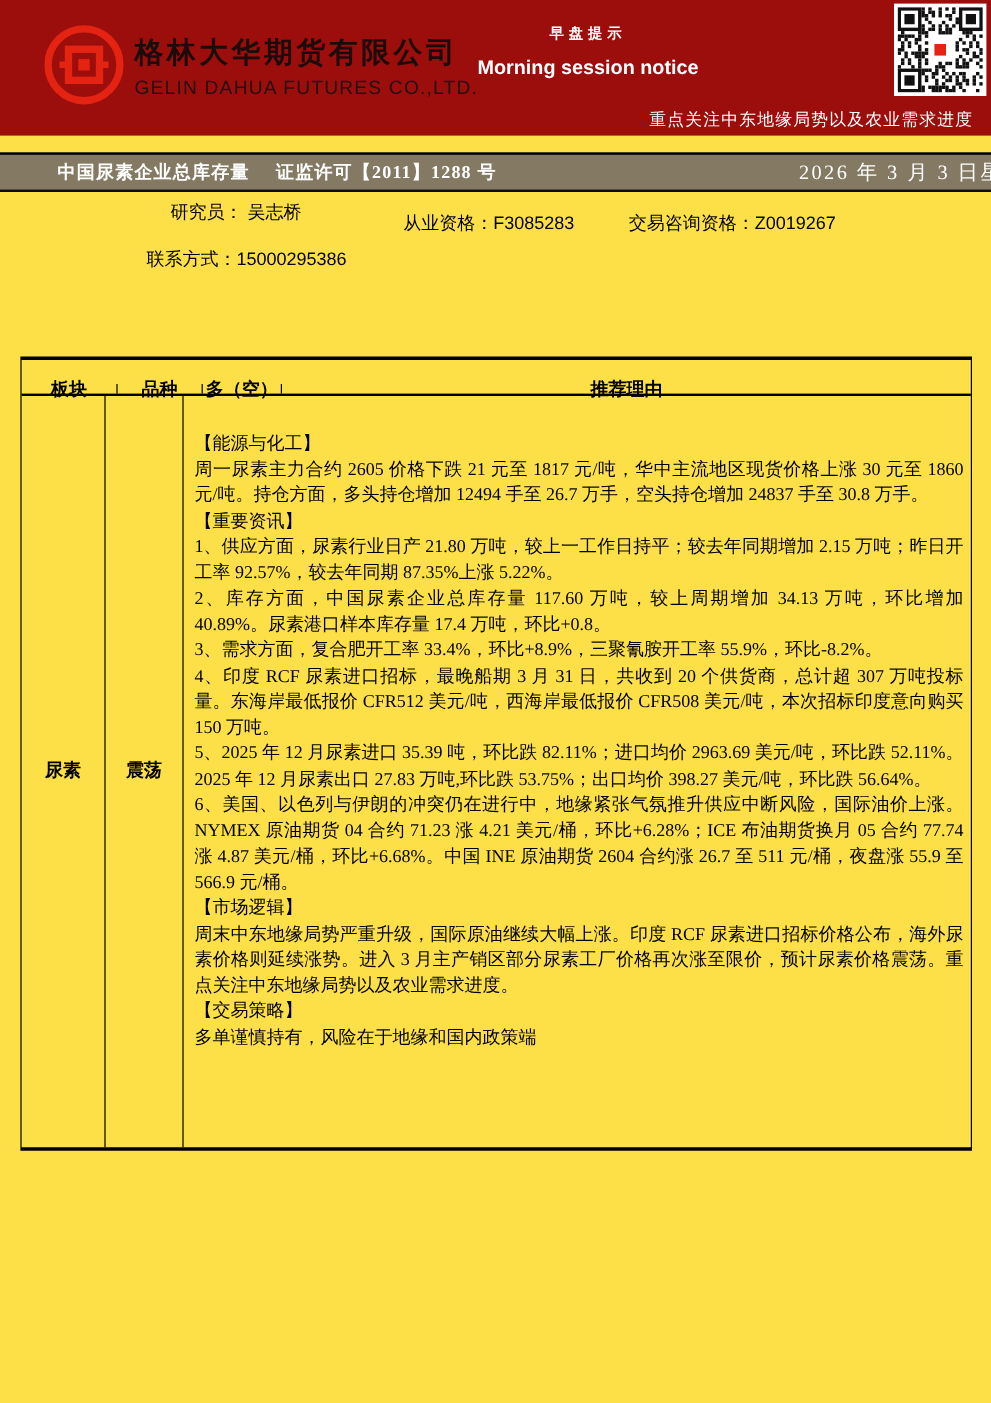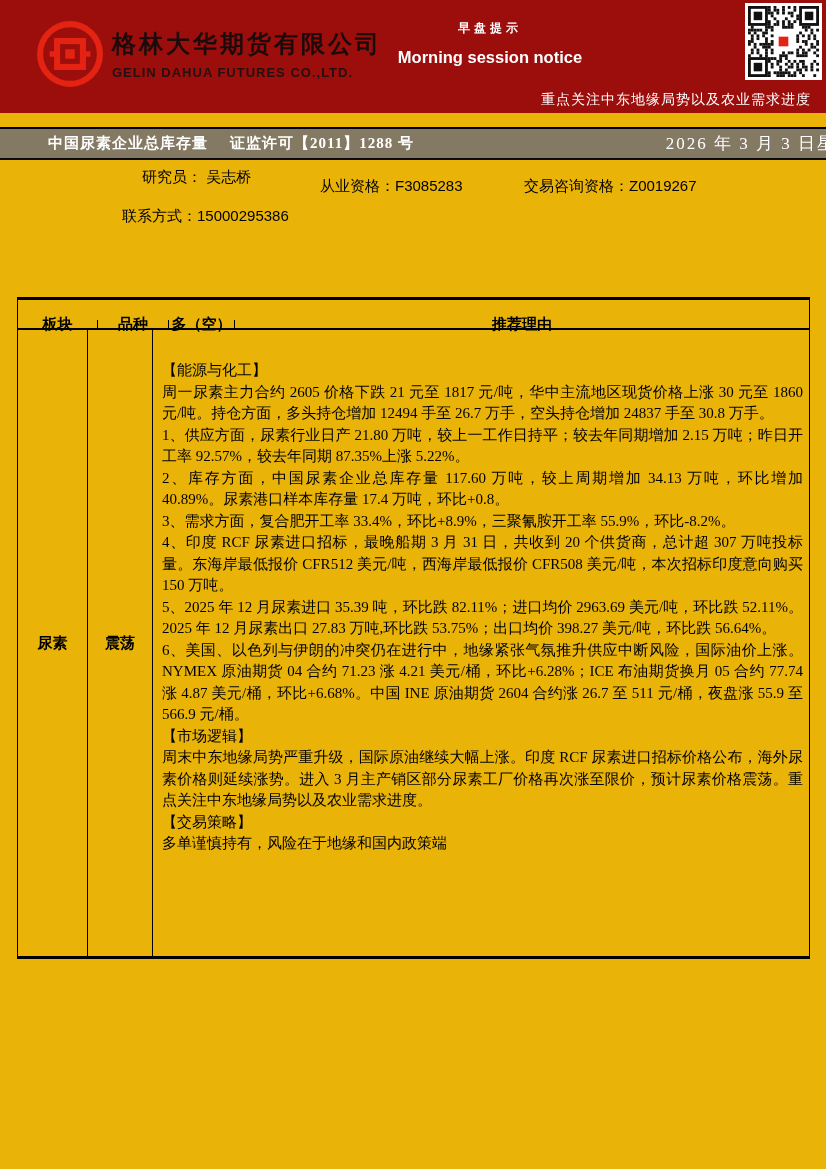--- a/index.html
+++ b/index.html
@@ -1,25 +1,25 @@
 <!DOCTYPE html>
 <html lang="zh"><head>
 <meta charset="utf-8">
 <style>
   html,body{margin:0;padding:0;background:#fff;}
-  .page{position:relative;width:826px;height:1169px;background:#eab308;overflow:hidden;
+  .page{position:relative;width:826px;height:1169px;background:#fde047;overflow:hidden;
         font-family:"Liberation Sans","DejaVu Sans",sans-serif;color:#000;}
 
   
   .banner{position:absolute;left:0;top:0;width:826px;height:113px;background:#9b0e0c;}
   .logo{position:absolute;left:36px;top:20px;width:68px;height:68px;}
   .company{position:absolute;left:112px;top:28px;}
   .company-cn{font-size:24px;font-weight:bold;color:#1c0b0b;letter-spacing:3px;
               font-family:"Liberation Sans","DejaVu Sans",sans-serif;}
-  .company-en{margin-top:5px;font-size:13px;font-weight:bold;color:#241010;letter-spacing:1px;}
+  .company-en{margin-top:5px;font-size:16px;font-weight:normal;color:#241010;letter-spacing:1px;}
   .title-block{position:absolute;left:368px;top:20px;width:244px;text-align:center;color:#fff;}
   .title-cn{font-size:12px;font-weight:bold;letter-spacing:4px;}
   .title-en{margin-top:11px;font-size:16.5px;font-weight:bold;}
   .qr{position:absolute;left:745px;top:3px;width:77px;height:77px;background:#fff;padding:3px;box-sizing:border-box;}
   .qr svg{width:100%;height:100%;display:block;}
   .wechat-note{position:absolute;right:15px;top:91px;font-size:14px;color:#fff;
                font-family:"Liberation Serif","DejaVu Serif",serif;letter-spacing:1px;}
 
   
   .subbar{position:absolute;left:0;top:127px;width:826px;height:29px;background:#847a63;
@@ -27,21 +27,21 @@
           display:flex;align-items:center;justify-content:space-between;
           padding:0 50px 0 48px;box-sizing:content-box;color:#fff;}
   .subbar-left{font-size:15px;font-weight:bold;font-family:"Liberation Serif","DejaVu Serif",serif;letter-spacing:1px;}
   .subbar-left .license{margin-left:22px;}
   .subbar-date{font-size:17px;font-family:"Liberation Serif","DejaVu Serif",serif;letter-spacing:2px;}
 
   
   .researcher{position:absolute;left:0;top:0;width:826px;font-size:15px;color:#000;}
   .r-item{position:absolute;white-space:nowrap;}
   .r1a{left:122px;top:168px;margin-left:20px;}
-  .r1b{left:320px;top:177px;}
+  .r1b{left:336px;top:177px;}
   .r1c{left:524px;top:177px;}
   .r2a{left:122px;top:207px;}
 
   
   .tbl{position:absolute;left:17px;top:297px;width:793px;box-sizing:border-box;
        border-top:3px solid #000;border-bottom:3px solid #000;
        border-left:1px solid #000;border-right:1px solid #000;}
   .tr{display:flex;}
   .thead{height:28px;border-bottom:2px solid #000;}
   .th{display:flex;align-items:center;justify-content:center;
@@ -316,20 +316,21 @@
       <div class="th c2 vline">品种</div>
       <div class="th c3 vline">多（空）</div>
       <div class="th c4">推荐理由</div>
     </div>
     <div class="tr tbody">
       <div class="td-center c2 vline">尿素</div>
       <div class="td-center c3 vline">震荡</div>
       <div class="c4 reason">
           <div class="sec-h">【能源与化工】</div>
           <div class="sec-b">周一尿素主力合约 2605 价格下跌 21 元至 1817 元/吨，华中主流地区现货价格上涨 30 元至 1860 元/吨。持仓方面，多头持仓增加 12494 手至 26.7 万手，空头持仓增加 24837 手至 30.8 万手。</div>
+          <div class="sec-h">【重要资讯】</div>
           <div class="sec-b">1、供应方面，尿素行业日产 21.80 万吨，较上一工作日持平；较去年同期增加 2.15 万吨；昨日开工率 92.57%，较去年同期 87.35%上涨 5.22%。
 2、库存方面，中国尿素企业总库存量 117.60 万吨，较上周期增加 34.13 万吨，环比增加 40.89%。尿素港口样本库存量 17.4 万吨，环比+0.8。
 3、需求方面，复合肥开工率 33.4%，环比+8.9%，三聚氰胺开工率 55.9%，环比-8.2%。
 4、印度 RCF 尿素进口招标，最晚船期 3 月 31 日，共收到 20 个供货商，总计超 307 万吨投标量。东海岸最低报价 CFR512 美元/吨，西海岸最低报价 CFR508 美元/吨，本次招标印度意向购买 150 万吨。
 5、2025 年 12 月尿素进口 35.39 吨，环比跌 82.11%；进口均价 2963.69 美元/吨，环比跌 52.11%。2025 年 12 月尿素出口 27.83 万吨,环比跌 53.75%；出口均价 398.27 美元/吨，环比跌 56.64%。
 6、美国、以色列与伊朗的冲突仍在进行中，地缘紧张气氛推升供应中断风险，国际油价上涨。NYMEX 原油期货 04 合约 71.23 涨 4.21 美元/桶，环比+6.28%；ICE 布油期货换月 05 合约 77.74 涨 4.87 美元/桶，环比+6.68%。中国 INE 原油期货 2604 合约涨 26.7 至 511 元/桶，夜盘涨 55.9 至 566.9 元/桶。</div>
           <div class="sec-h">【市场逻辑】</div>
           <div class="sec-b">周末中东地缘局势严重升级，国际原油继续大幅上涨。印度 RCF 尿素进口招标价格公布，海外尿素价格则延续涨势。进入 3 月主产销区部分尿素工厂价格再次涨至限价，预计尿素价格震荡。重点关注中东地缘局势以及农业需求进度。</div>
           <div class="sec-h">【交易策略】</div>
           <div class="sec-b">多单谨慎持有，风险在于地缘和国内政策端</div>

